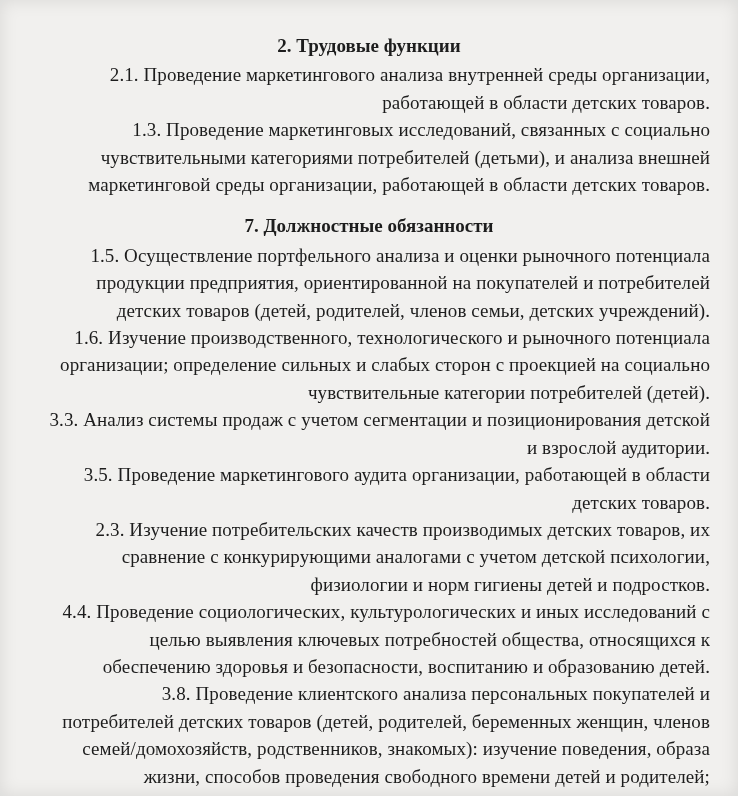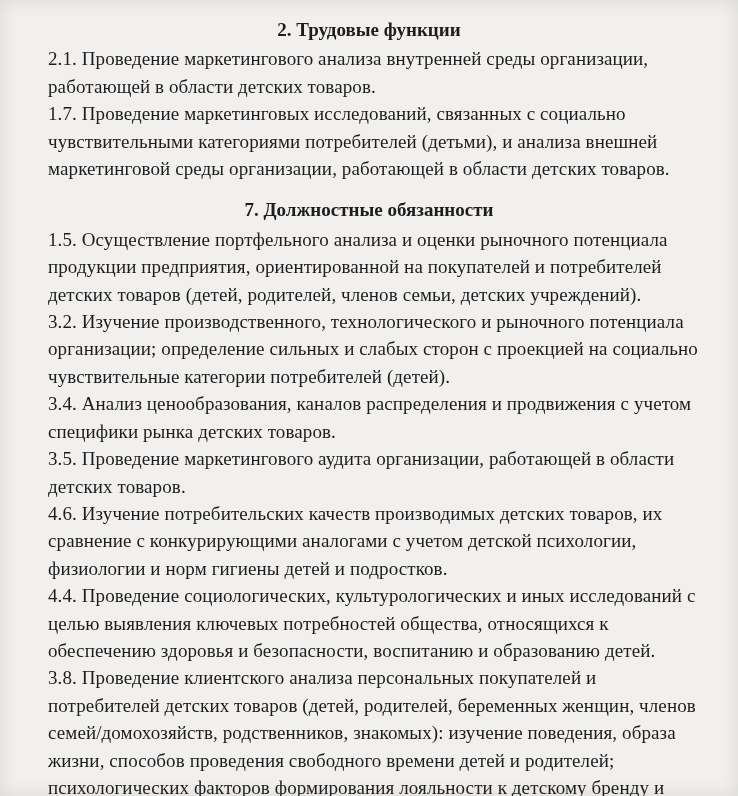--- a/index.html
+++ b/index.html
@@ -23,40 +23,41 @@
   }
   .doc-heading {
     font-size: 19px;
     font-weight: bold;
     text-align: center;
     margin: 0 20px 2px 0;
     padding-top: 14px;
   }
   .doc-heading.first {
     padding-top: 0;
+    margin-top: 16px;
   }
   .clause {
     margin: 0;
-    text-align: left;
+    text-align: right;
     letter-spacing: 0.1px;
   }
 </style>
 </head>
 <body>
 
 <div class="page">
 
   <h2 class="doc-heading first">2. Трудовые функции</h2>
 
   <p class="clause">2.1. Проведение маркетингового анализа внутренней среды организации, работающей в области детских товаров.</p>
-  <p class="clause">1.7. Проведение маркетинговых исследований, связанных с социально чувствительными категориями потребителей (детьми), и анализа внешней маркетинговой среды организации, работающей в области детских товаров.</p>
+  <p class="clause">1.3. Проведение маркетинговых исследований, связанных с социально чувствительными категориями потребителей (детьми), и анализа внешней маркетинговой среды организации, работающей в области детских товаров.</p>
 
   <h2 class="doc-heading">7. Должностные обязанности</h2>
 
   <p class="clause">1.5. Осуществление портфельного анализа и оценки рыночного потенциала продукции предприятия, ориентированной на покупателей и потребителей детских товаров (детей, родителей, членов семьи, детских учреждений).</p>
-  <p class="clause">3.2. Изучение производственного, технологического и рыночного потенциала организации; определение сильных и слабых сторон с проекцией на социально чувствительные категории потребителей (детей).</p>
-  <p class="clause">3.4. Анализ ценообразования, каналов распределения и продвижения с учетом специфики рынка детских товаров.</p>
+  <p class="clause">1.6. Изучение производственного, технологического и рыночного потенциала организации; определение сильных и слабых сторон с проекцией на социально чувствительные категории потребителей (детей).</p>
+  <p class="clause">3.3. Анализ системы продаж с учетом сегментации и позиционирования детской и взрослой аудитории.</p>
   <p class="clause">3.5. Проведение маркетингового аудита организации, работающей в области детских товаров.</p>
-  <p class="clause">4.6. Изучение потребительских качеств производимых детских товаров, их сравнение с конкурирующими аналогами с учетом детской психологии, физиологии и норм гигиены детей и подростков.</p>
+  <p class="clause">2.3. Изучение потребительских качеств производимых детских товаров, их сравнение с конкурирующими аналогами с учетом детской психологии, физиологии и норм гигиены детей и подростков.</p>
   <p class="clause">4.4. Проведение социологических, культурологических и иных исследований с целью выявления ключевых потребностей общества, относящихся к обеспечению здоровья и безопасности, воспитанию и образованию детей.</p>
   <p class="clause">3.8. Проведение клиентского анализа персональных покупателей и потребителей детских товаров (детей, родителей, беременных женщин, членов семей/домохозяйств, родственников, знакомых): изучение поведения, образа жизни, способов проведения свободного времени детей и родителей; психологических факторов формирования лояльности к детскому бренду и репутации организации.</p>
 
 </div>
 
 </body></html>

